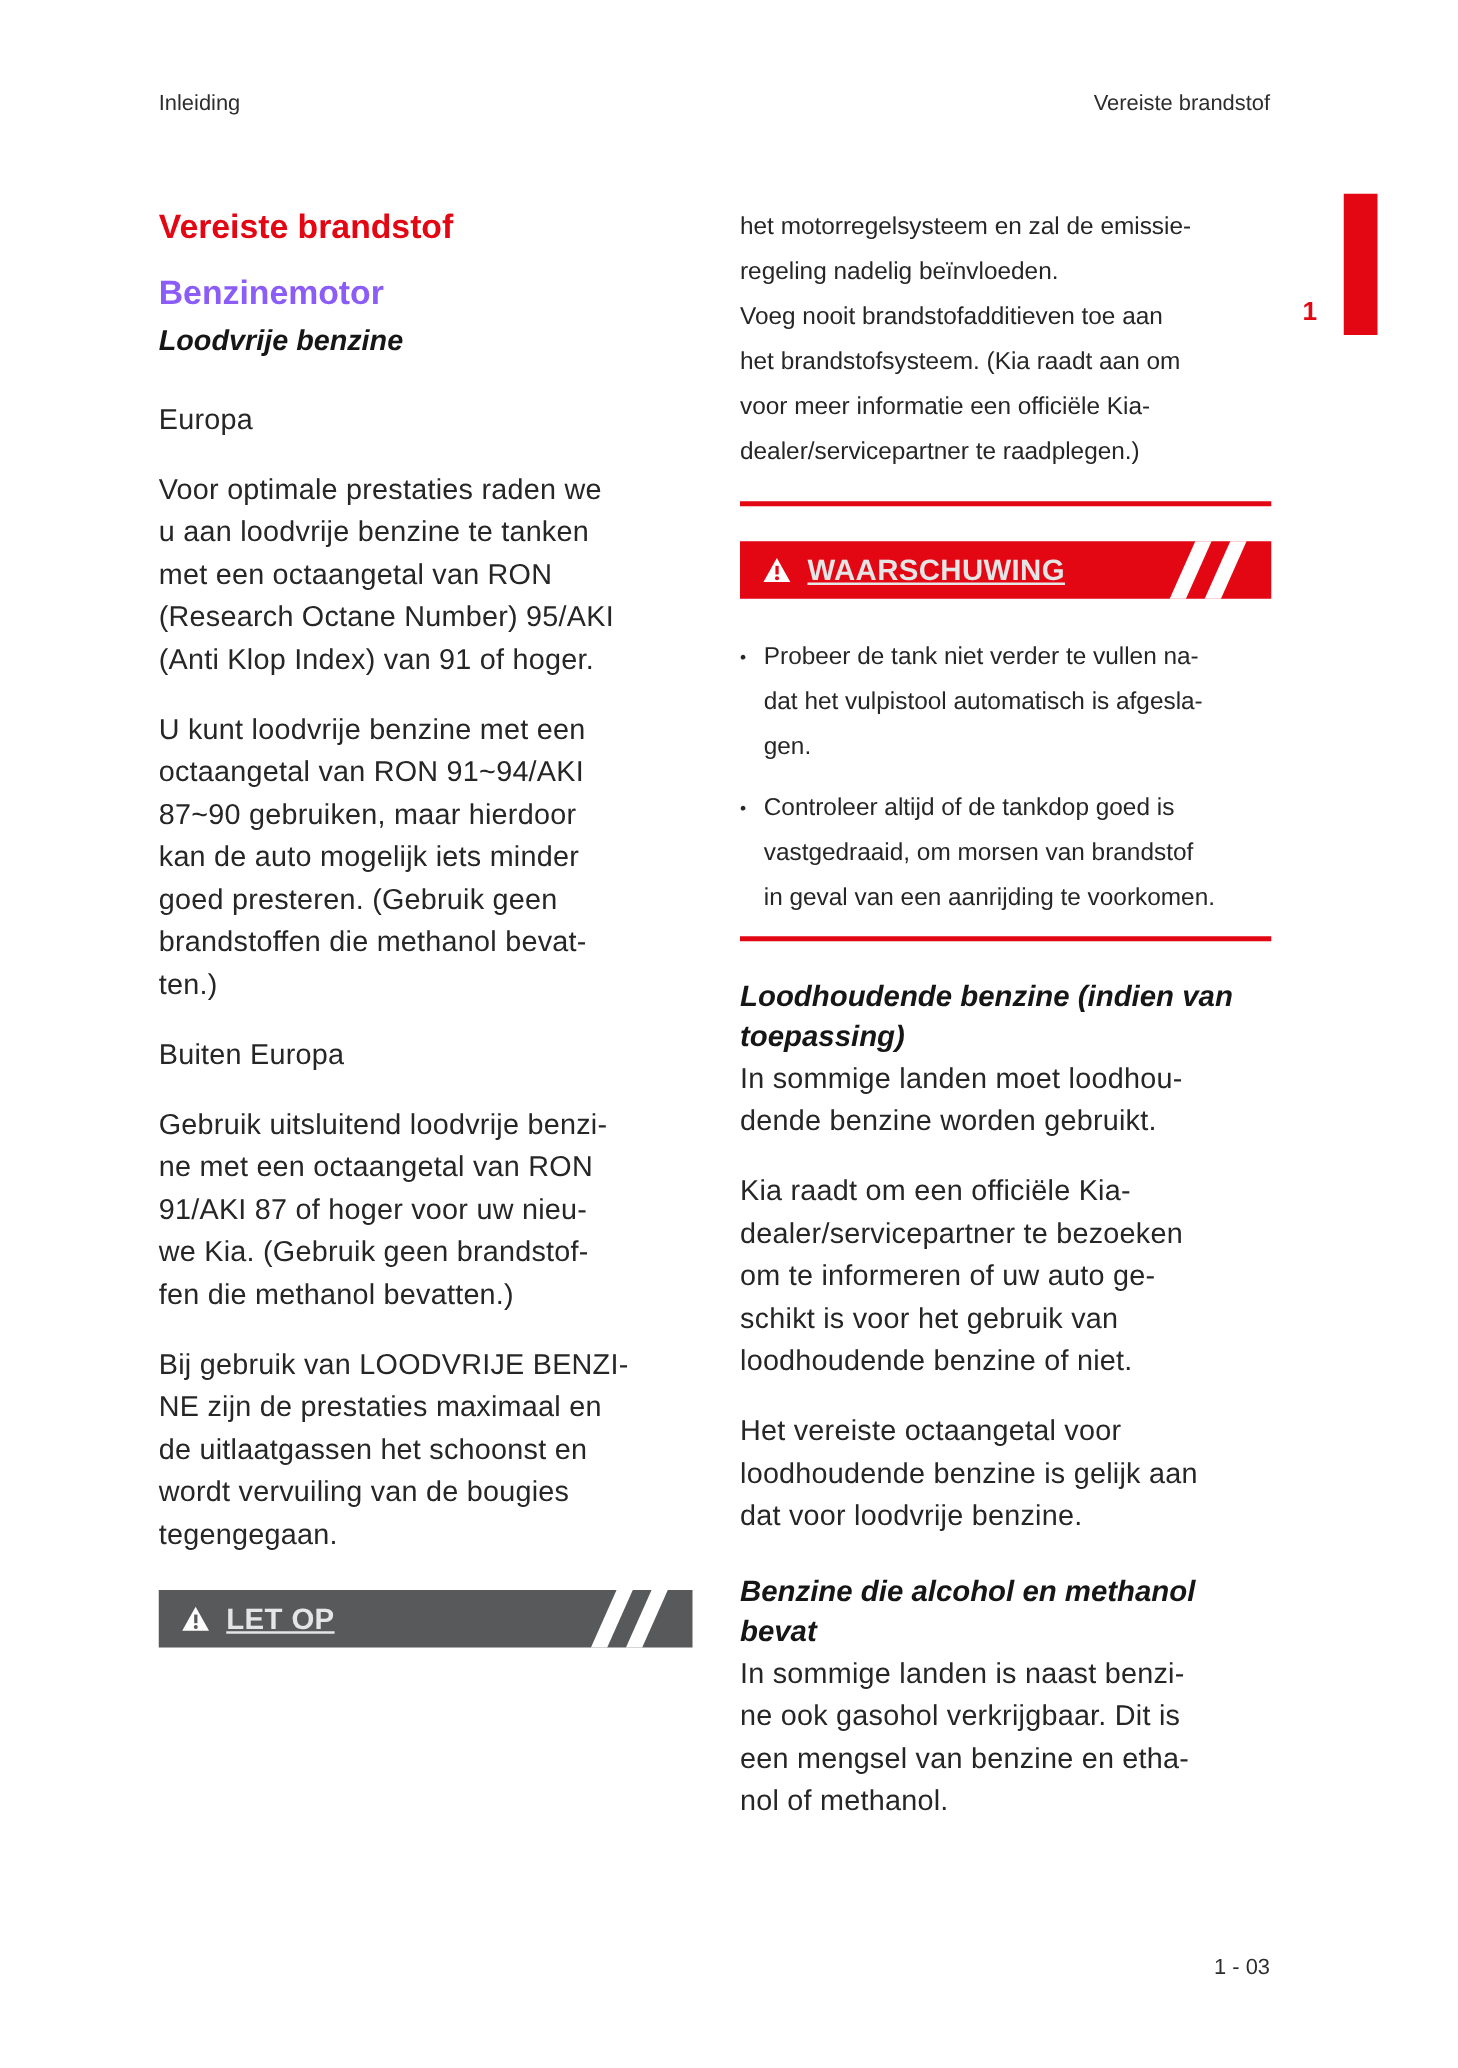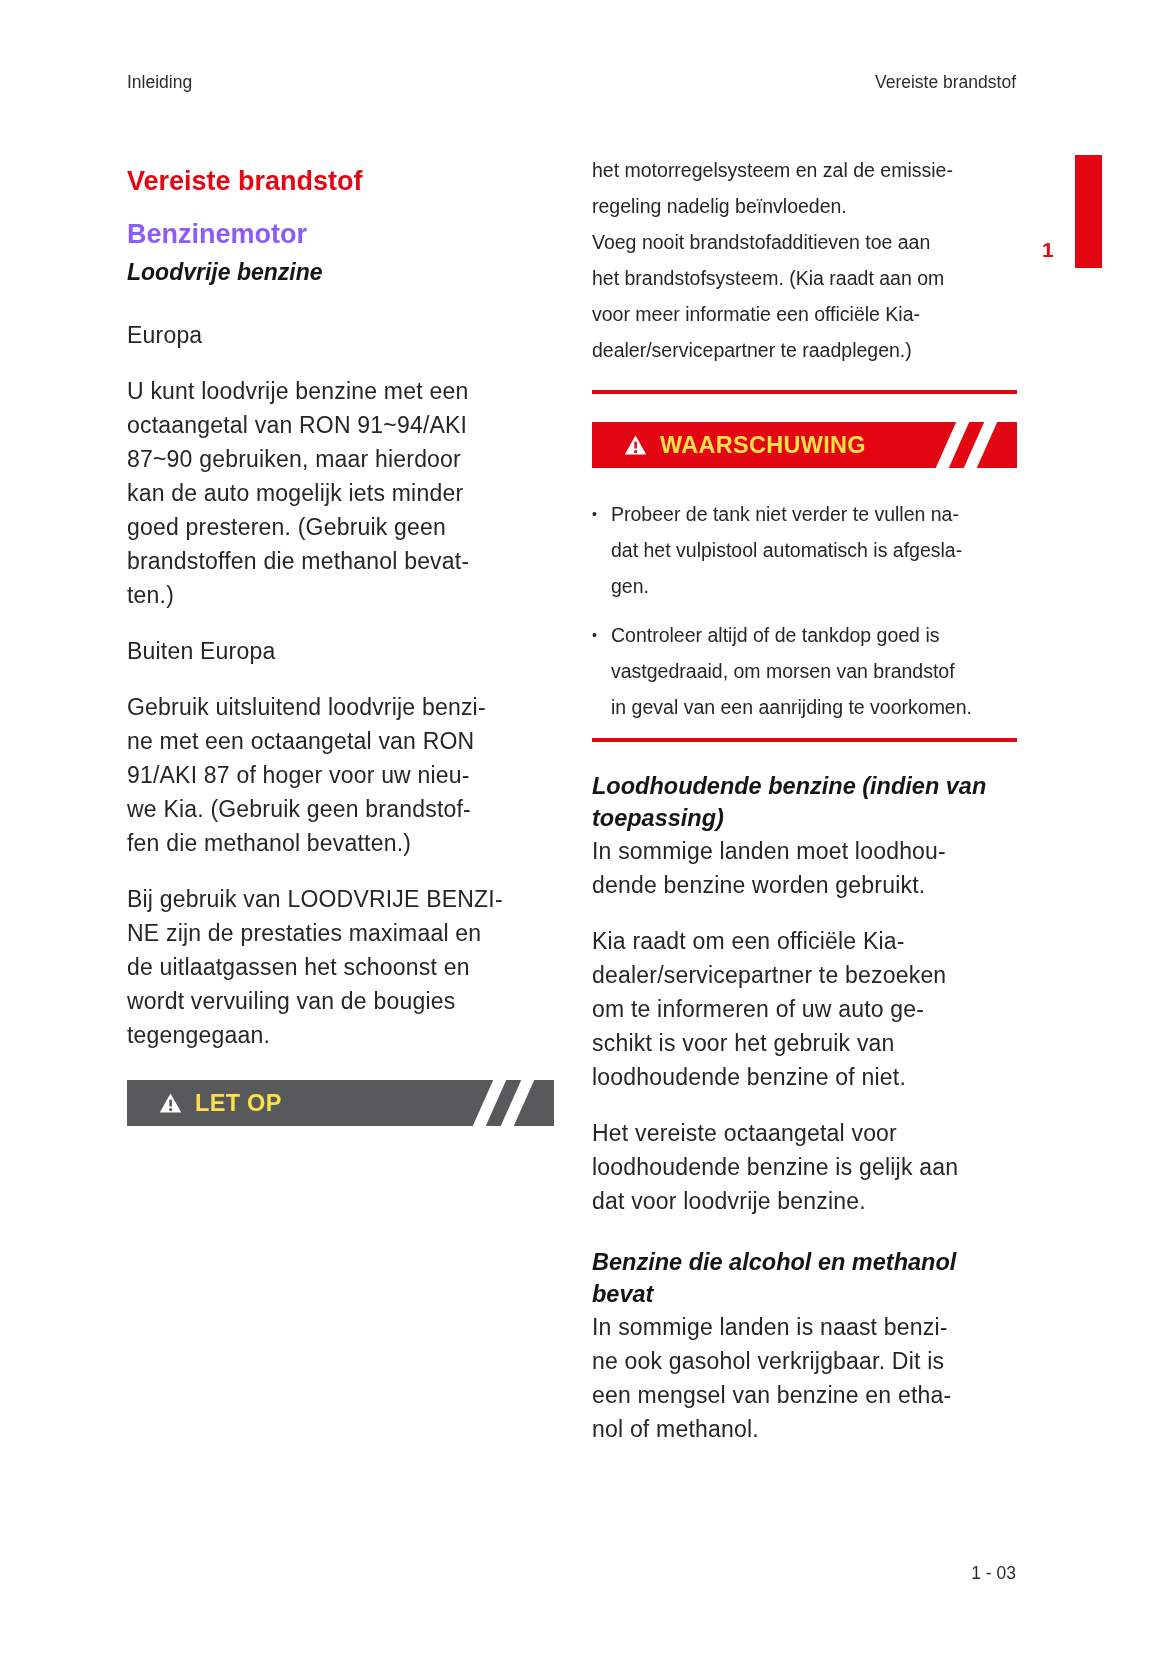--- a/index.html
+++ b/index.html
@@ -76,40 +76,42 @@
     line-height: 34px;
     white-space: pre-line;
     color: var(--text);
     letter-spacing: 0.2px;
   }
   .note {
     font-size: 19.5px;
     line-height: 36px;
     white-space: pre-line;
     color: var(--text);
+    margin-top: 11px;
   }
 
   .mt-sm { margin-top: 0; }
   .mt-md { margin-top: 22px; }
   .mt-lg { margin-top: 28px; }
   .mt-xl { margin-top: 32px; }
 
   
   .banner {
     height: 46px;
     display: flex;
     align-items: center;
     gap: 13px;
-    padding: 0 32px;
+    padding: 0 18px;
     position: relative;
     overflow: hidden;
-    color: #fde047;
+    color: #e5e5e5;
     font-weight: bold;
     font-size: 23.5px;
     letter-spacing: 0.3px;
+    text-decoration: underline;
   }
   .banner.gray { background: var(--gray); align-items: center; }
   .banner.red  { background: var(--red); }
   .stripe {
     position: absolute;
     top: -6px;
     bottom: -6px;
     width: 13px;
     background: #ffffff;
     transform: skewX(-24deg);
@@ -165,20 +167,25 @@
   <div class="chapter-tab"></div>
 
   <div class="columns">
 
     <section class="col-left">
       <h1 class="h-red">Vereiste brandstof</h1>
       <h2 class="h-main">Benzinemotor</h2>
       <h3 class="h-sub">Loodvrije benzine</h3>
 
       <p class="body mt-xl">Europa</p>
+      <p class="body mt-md">Voor optimale prestaties raden we
+u aan loodvrije benzine te tanken
+met een octaangetal van RON
+(Research Octane Number) 95/AKI
+(Anti Klop Index) van 91 of hoger.</p>
       <p class="body mt-md">U kunt loodvrije benzine met een
 octaangetal van RON 91~94/AKI
 87~90 gebruiken, maar hierdoor
 kan de auto mogelijk iets minder
 goed presteren. (Gebruik geen
 brandstoffen die methanol bevat-
 ten.)</p>
 
       <p class="body mt-md">Buiten Europa</p>
       <p class="body mt-md">Gebruik uitsluitend loodvrije benzi-

